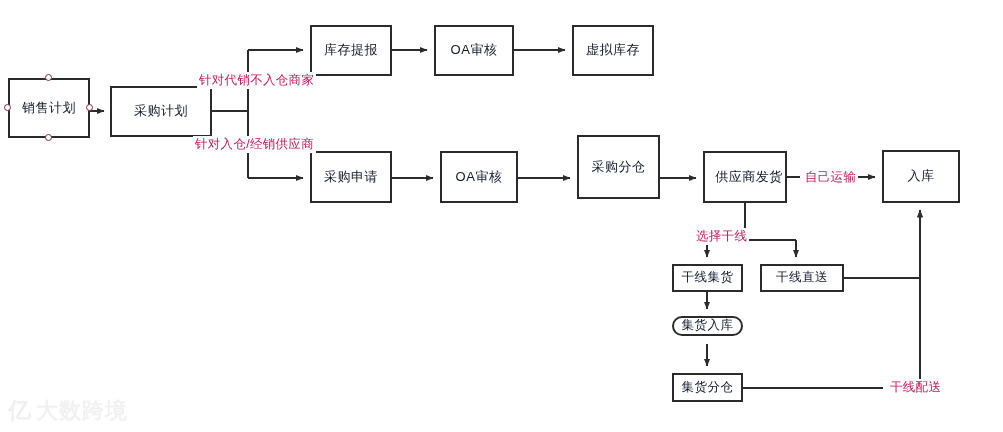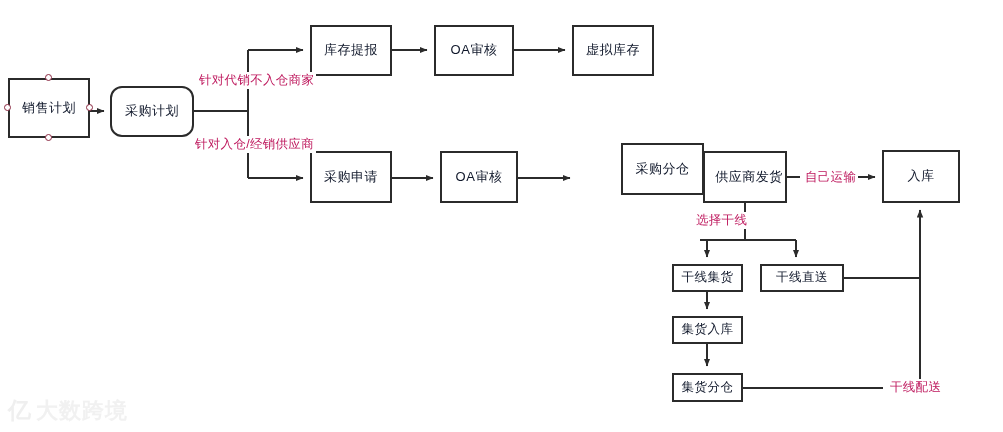--- a/index.html
+++ b/index.html
@@ -133,69 +133,69 @@
 
       <path d="M743,388 L883,388"></path>
 
       <path d="M920,388 L920,210" marker-end="url(#arrow)"></path>
     </g>
   </svg>
 
   <div class="node" id="n-sales_plan" style="left:8px; top:78px; width:82px; height:60px;">
     <span>销售计划</span>
   </div>
-  <div class="node" id="n-purchase_plan" style="left:110px; top:86px; width:84px; height:51px;border-radius:12px;">
+  <div class="node" id="n-purchase_plan" style="left:110px; top:86px; width:102px; height:51px;">
     <span>采购计划</span>
   </div>
   <div class="node" id="n-stock_report" style="left:310px; top:25px; width:82px; height:51px;">
     <span>库存提报</span>
   </div>
   <div class="node" id="n-oa_audit_top" style="left:434px; top:25px; width:80px; height:51px;">
     <span>OA审核</span>
   </div>
   <div class="node" id="n-virtual_stock" style="left:572px; top:25px; width:82px; height:51px;">
     <span>虚拟库存</span>
   </div>
   <div class="node" id="n-purchase_request" style="left:310px; top:151px; width:82px; height:52px;">
     <span>采购申请</span>
   </div>
   <div class="node" id="n-oa_audit_bottom" style="left:440px; top:151px; width:78px; height:52px;">
     <span>OA审核</span>
   </div>
-  <div class="node" id="n-purchase_split" style="left:577px; top:143px; width:83px; height:52px;margin-left:44px;">
+  <div class="node" id="n-purchase_split" style="left:577px; top:135px; width:83px; height:64px;">
     <span>采购分仓</span>
   </div>
   <div class="node" id="n-supplier_ship" style="left:703px; top:151px; width:84px; height:52px;padding-left:8px;">
     <span>供应商发货</span>
   </div>
   <div class="node" id="n-warehouse_in" style="left:882px; top:150px; width:78px; height:53px;">
     <span>入库</span>
   </div>
   <div class="node small" id="n-trunk_collect" style="left:672px; top:264px; width:71px; height:28px;">
     <span>干线集货</span>
   </div>
   <div class="node small" id="n-trunk_direct" style="left:760px; top:264px; width:84px; height:28px;">
     <span>干线直送</span>
   </div>
-  <div class="node small" id="n-collect_in" style="left:672px; top:316px; width:71px; height:28px;">
+  <div class="node small" id="n-collect_in" style="left:672px; top:316px; width:71px; height:20px;border-radius:10px;">
     <span>集货入库</span>
   </div>
   <div class="node small" id="n-collect_split" style="left:672px; top:373px; width:71px; height:29px;">
     <span>集货分仓</span>
   </div>
 
   <div class="handle" style="left:45px; top:74px;"></div>
   <div class="handle" style="left:45px; top:134px;"></div>
   <div class="handle" style="left:4px; top:104px;"></div>
   <div class="handle" style="left:86px; top:104px;"></div>
 
   <div class="edge-label" style="left:197px; top:72px;">针对代销不入仓商家</div>
   <div class="edge-label" style="left:193px; top:136px;">针对入仓/经销供应商</div>
   <div class="edge-label" style="left:803px; top:169px;">自己运输</div>
-  <div class="edge-label" style="left:694px; top:212px;font-family:Liberation Mono, monospace;">选择干线</div>
+  <div class="edge-label" style="left:694px; top:228px;font-family:Liberation Mono, monospace;">选择干线</div>
   <div class="edge-label" style="left:888px; top:379px;">干线配送</div>
 
   <div class="watermark">
     <span class="wm-mark">亿</span>
     <span class="wm-text">大数跨境</span>
   </div>
 
 </div>
 
 </body></html>

